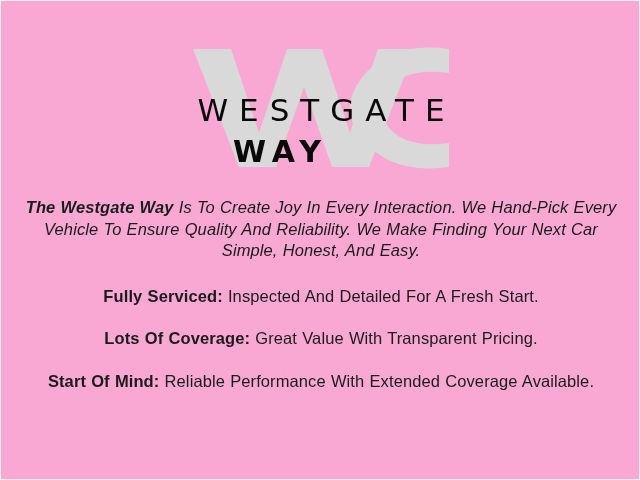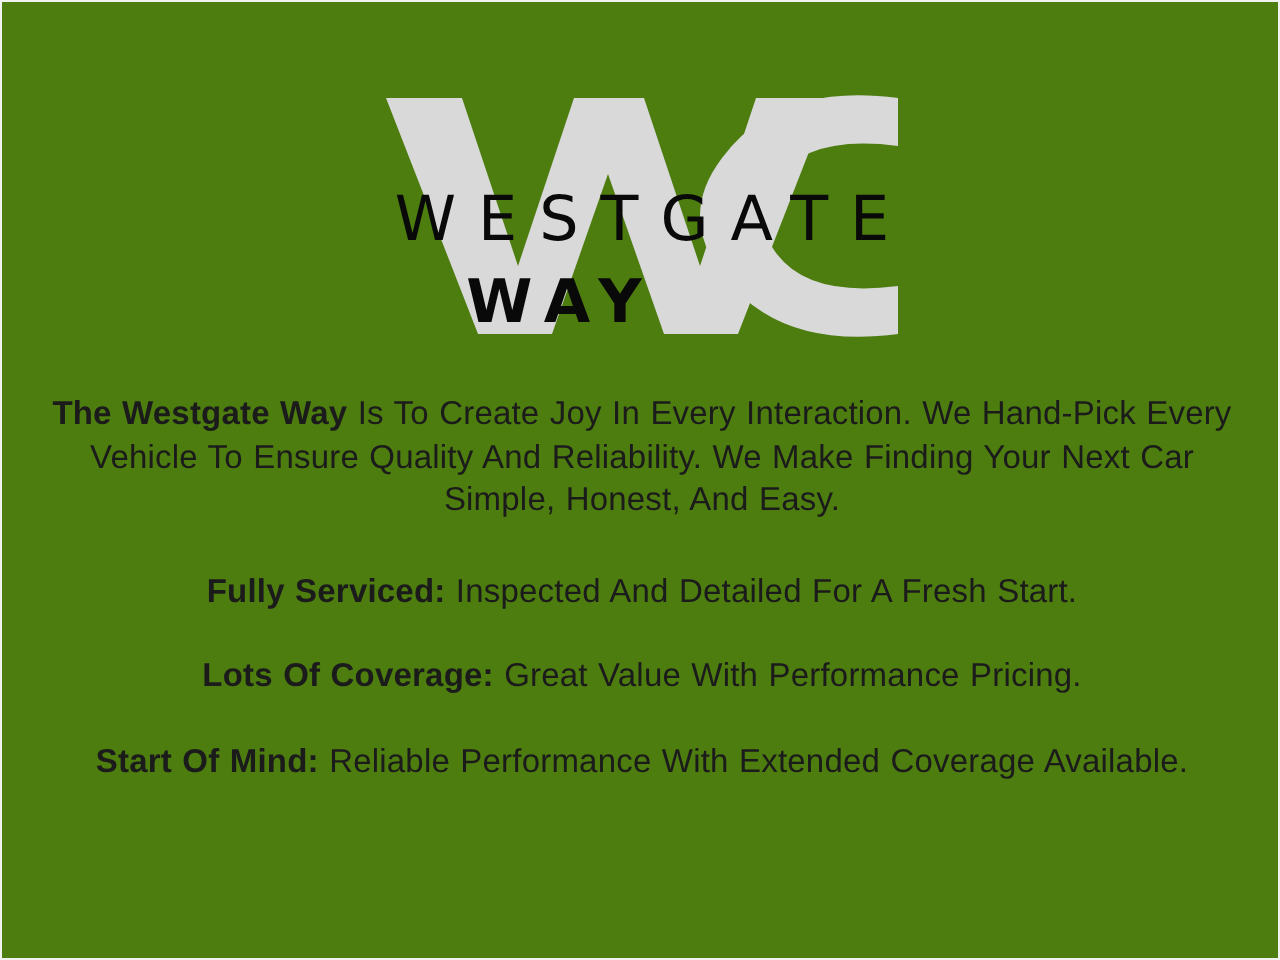--- a/index.html
+++ b/index.html
@@ -11,21 +11,21 @@
     height: 480px;
     background: #ffffff;
     font-family: "Liberation Sans", sans-serif;
     overflow: hidden;
   }
 
   #card {
     position: relative;
     width: 640px;
     height: 480px;
-    background: #4d7c0f;
+    background: #f9a8d4;
     box-sizing: border-box;
     border: 1px solid #f1f1f2;
     overflow: hidden;
   }
 
   
   #logo-block {
     position: absolute;
     left: 0;
     top: 46px;
@@ -86,21 +86,21 @@
   }
 
   .para {
     font-size: 16.5px;
     line-height: 21.5px;
     letter-spacing: 0.1px;
     margin: 0;
     word-spacing: 0.5px;
   }
 
-  .para.intro { margin-bottom: 24px; }
+  .para.intro { margin-bottom: 24px; font-style: italic; }
   .para.feature { margin-bottom: 21px; }
   .para.feature.last { margin-bottom: 0; }
 
   .lead {
     font-weight: 700;
   }
 
   .rest {
     font-weight: 400;
   }
@@ -129,21 +129,21 @@
 
     <p class="para intro">
       <span class="lead">The Westgate Way</span><span class="rest"> Is To Create Joy In Every Interaction. We Hand-Pick Every Vehicle To Ensure Quality And Reliability. We Make Finding Your Next Car Simple, Honest, And Easy.</span>
     </p>
 
     <p class="para feature">
       <span class="lead">Fully Serviced:</span><span class="rest"> Inspected And Detailed For A Fresh Start.</span>
     </p>
 
     <p class="para feature">
-      <span class="lead">Lots Of Coverage:</span><span class="rest"> Great Value With Performance Pricing.</span>
+      <span class="lead">Lots Of Coverage:</span><span class="rest"> Great Value With Transparent Pricing.</span>
     </p>
 
     <p class="para feature last">
       <span class="lead">Start Of Mind:</span><span class="rest"> Reliable Performance With Extended Coverage Available.</span>
     </p>
 
   </div>
 
 </div>
 

